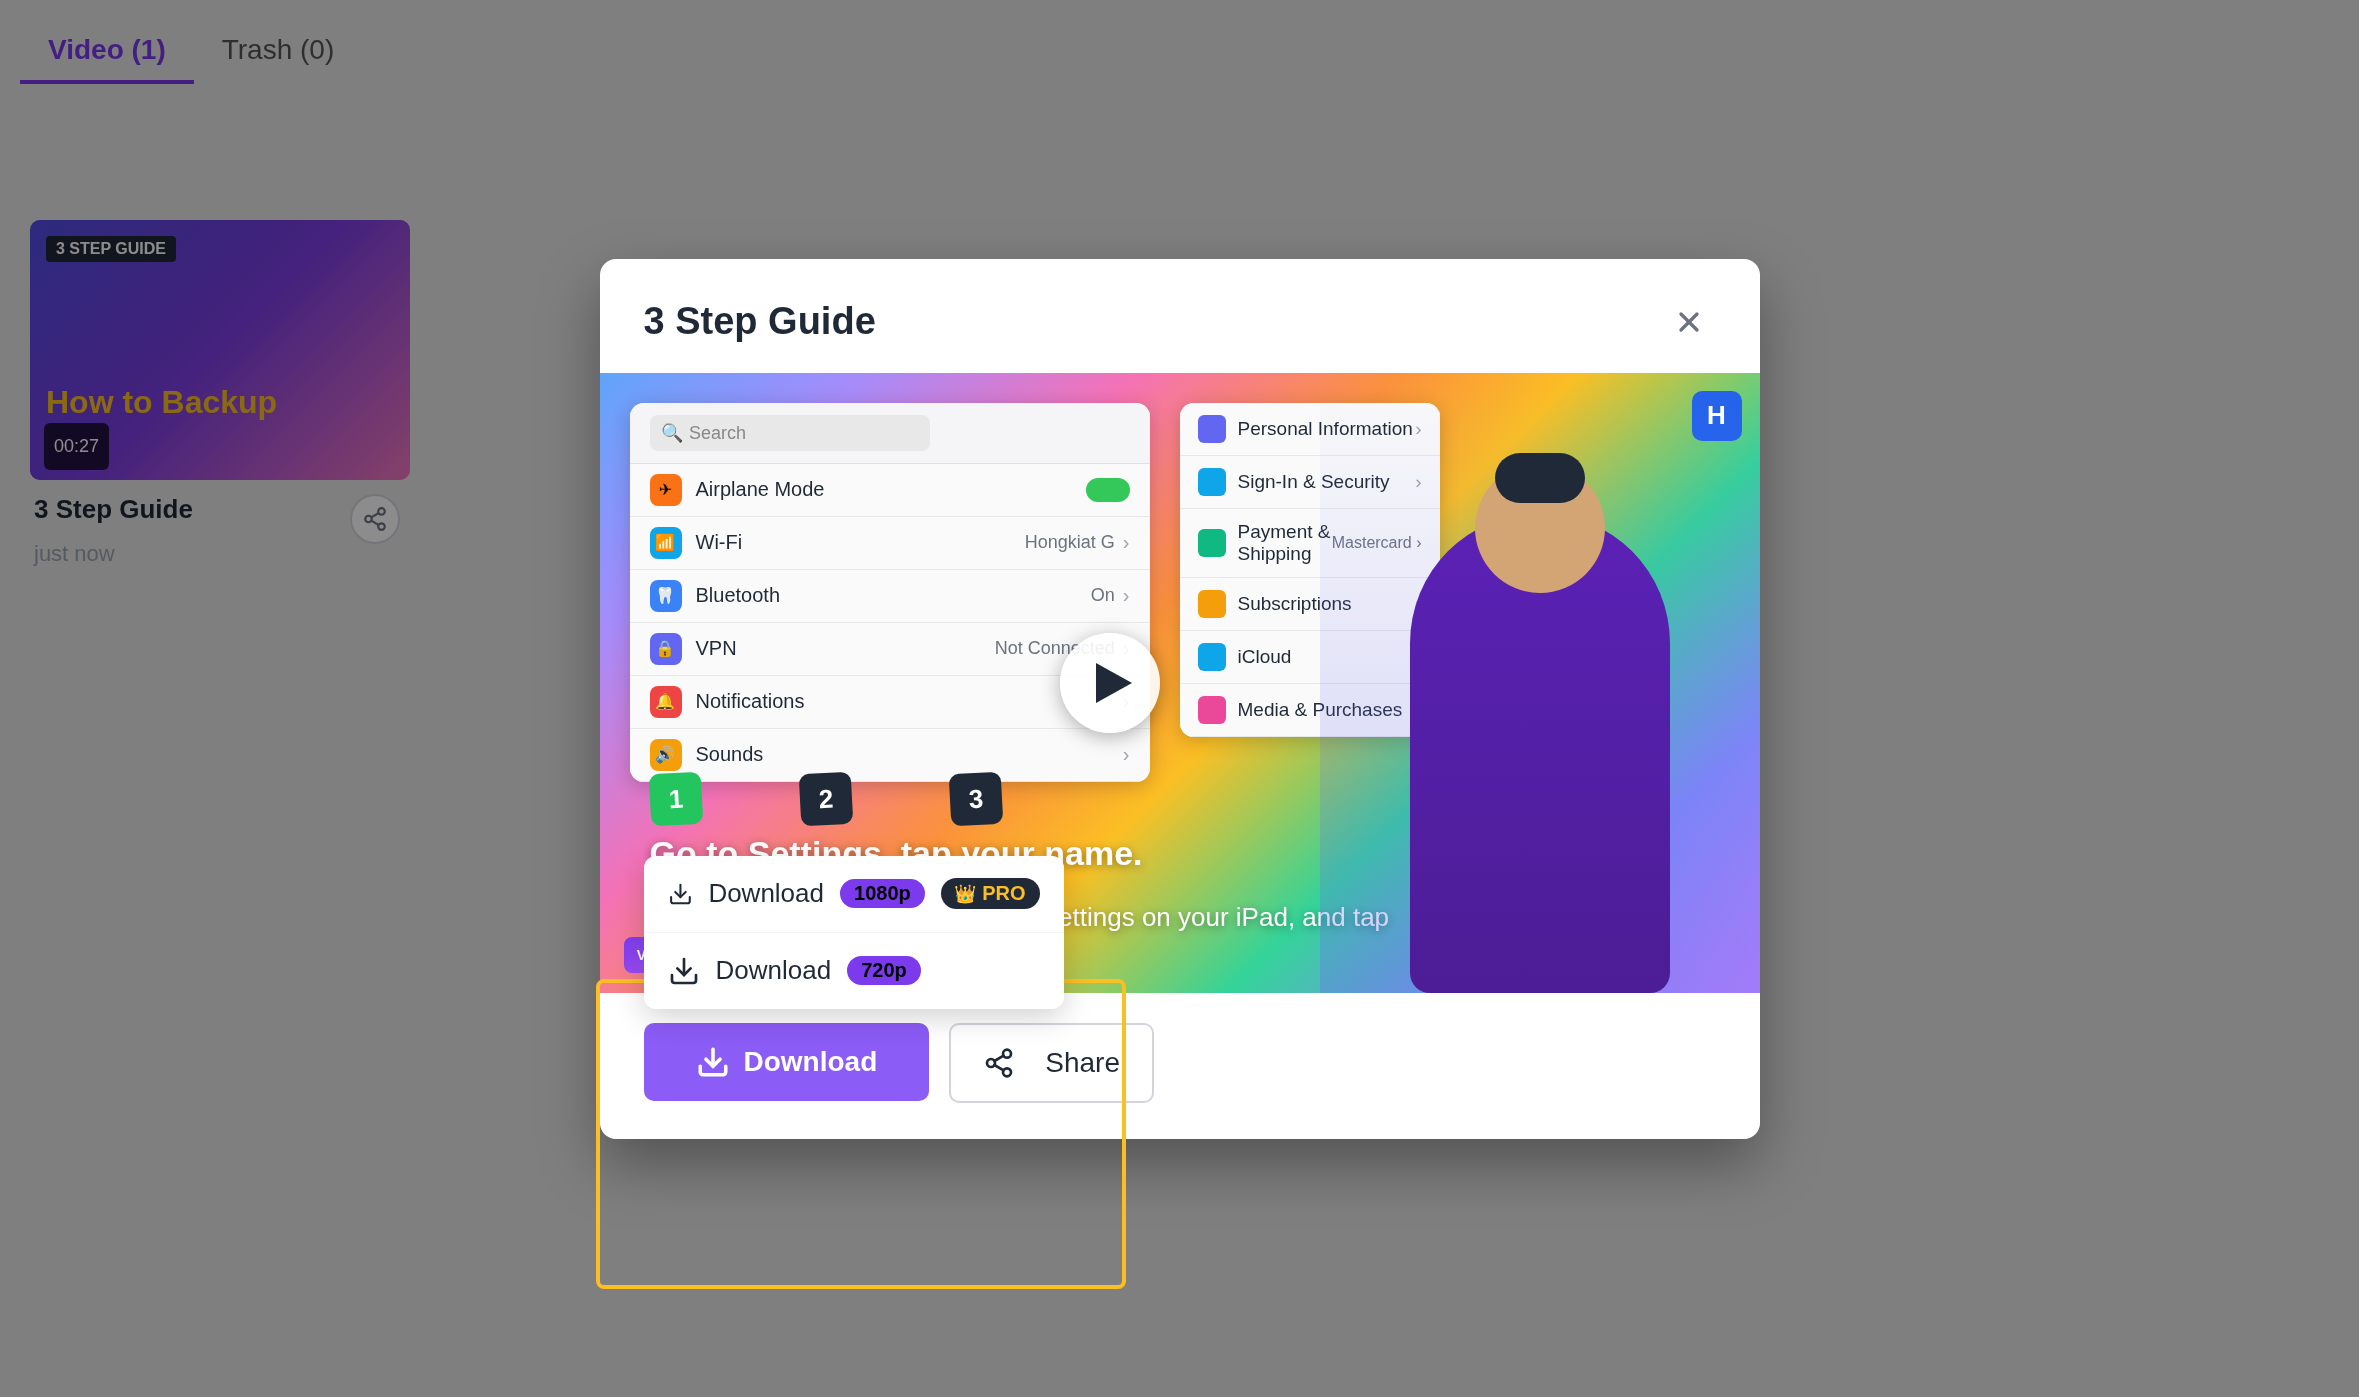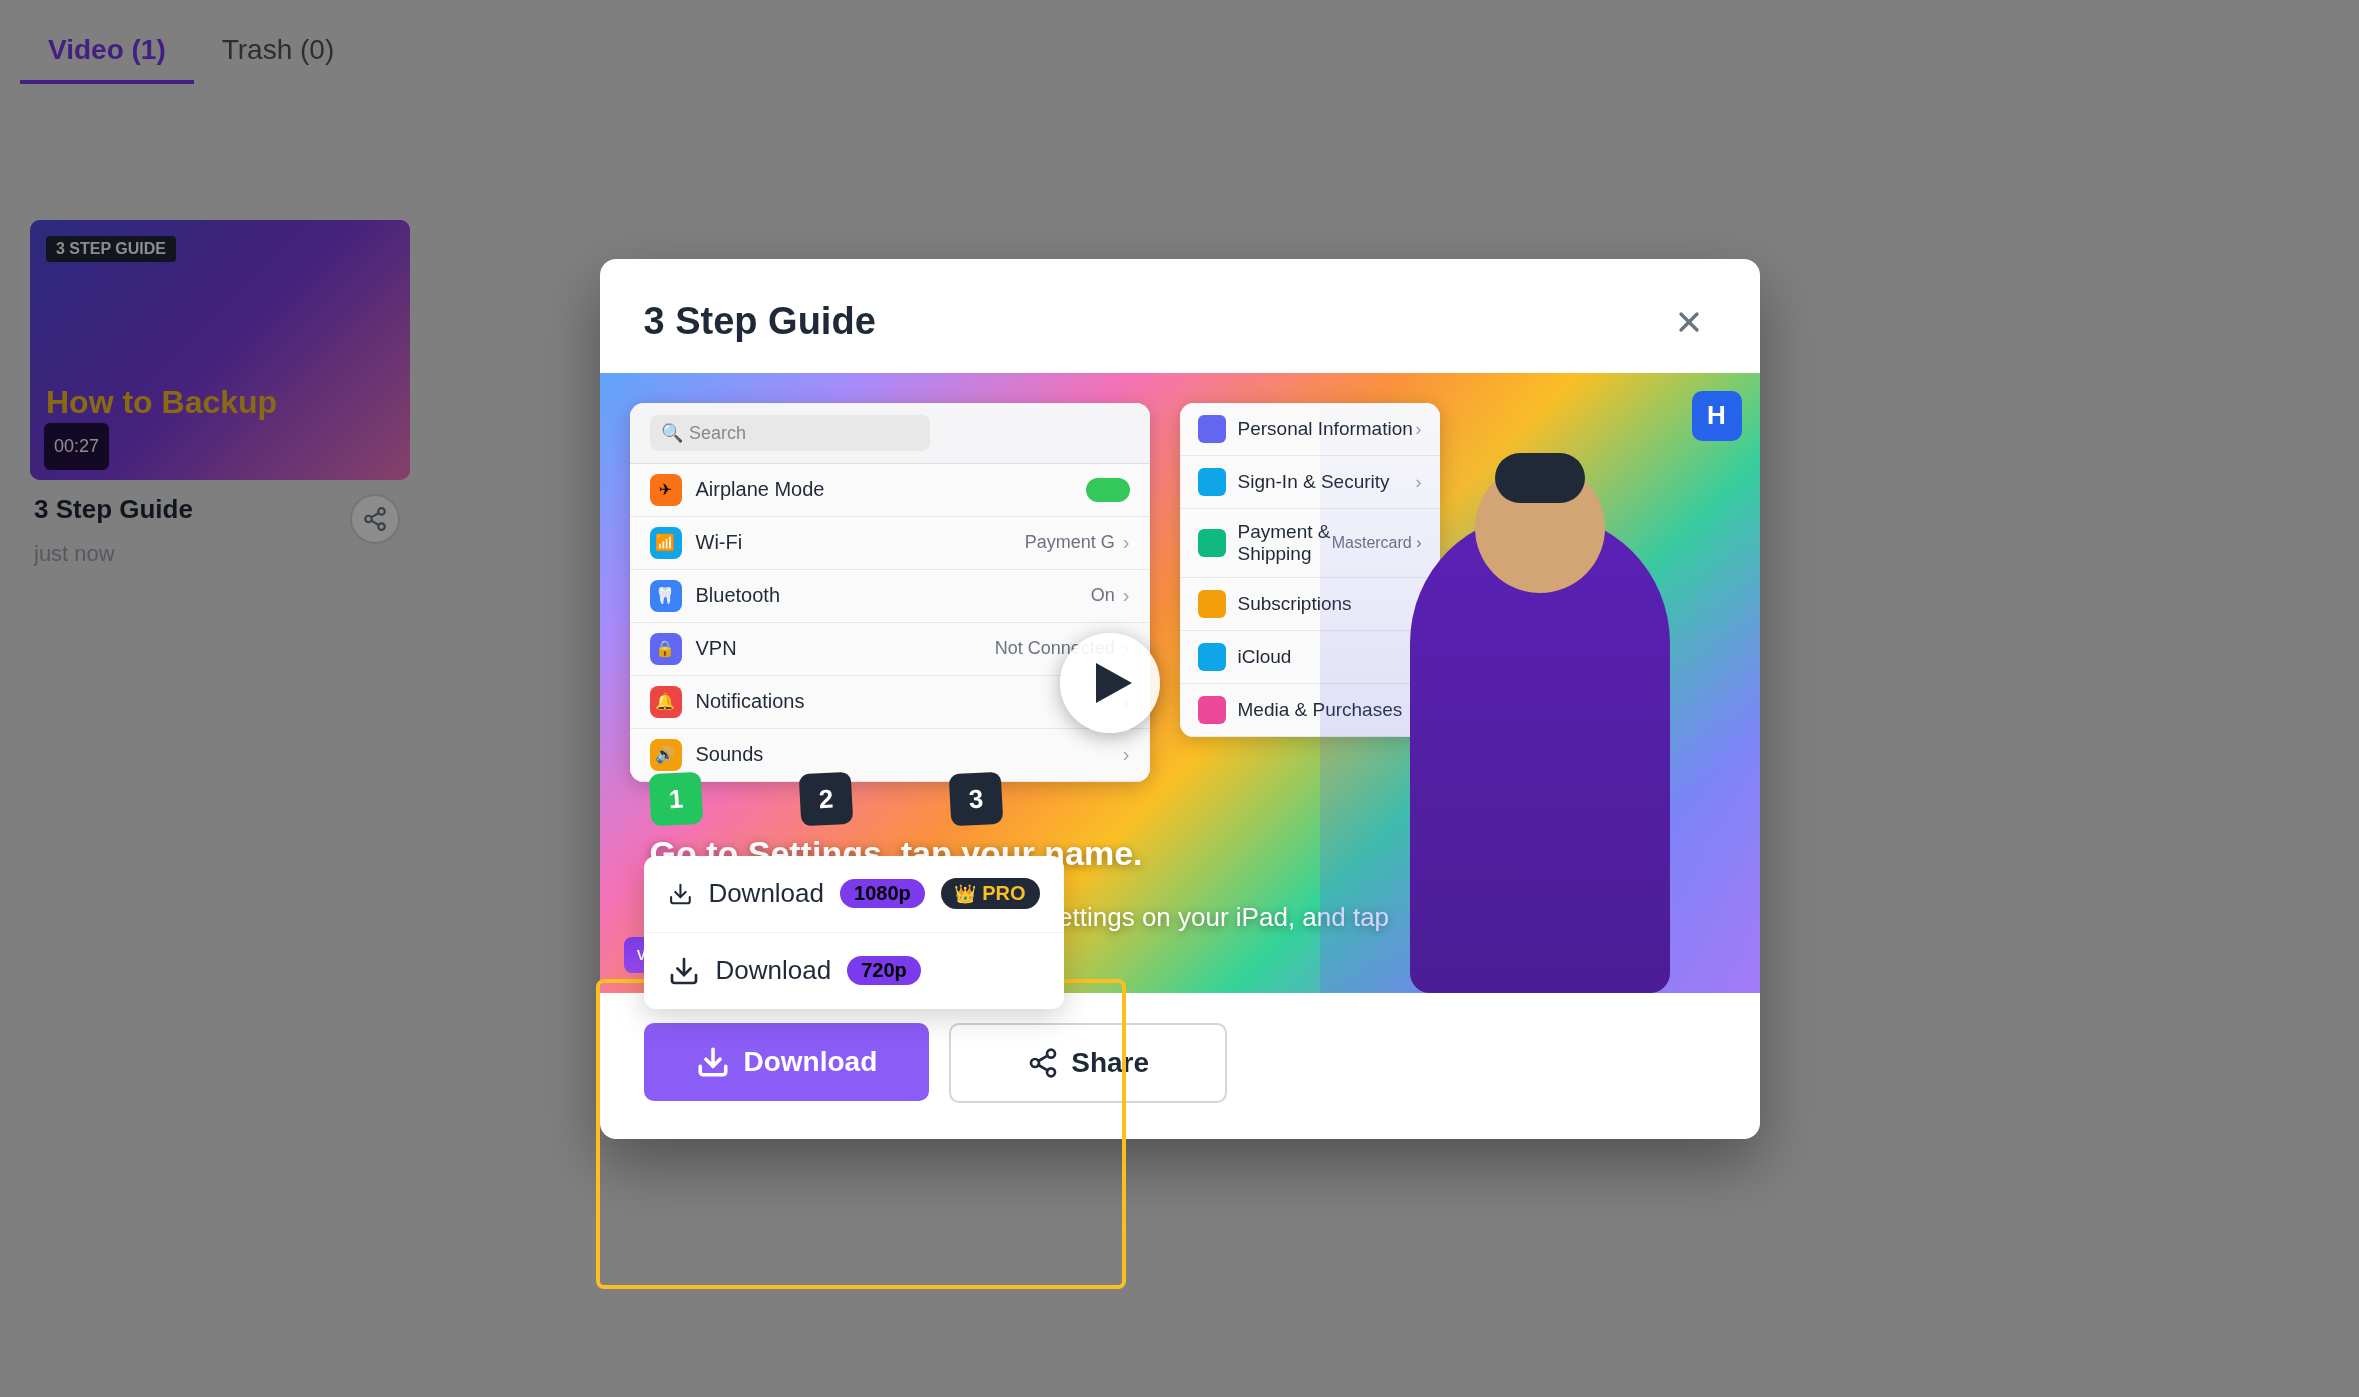--- a/index.html
+++ b/index.html
@@ -418,27 +418,27 @@
       align-items: center;
       gap: 14px;
       white-space: nowrap;
     }
 
     .btn-share {
       background: #fff;
       color: #1f2937;
       border: 2px solid #d1d5db;
       border-radius: 10px;
-      padding: 22px 76px;
+      padding: 22px 32px;
       font-size: 28px;
-      font-weight: 700;
+      font-weight: 400;
       cursor: pointer;
       display: flex;
       align-items: center;
-      gap: 12px;
+      gap: 30px;
       white-space: nowrap;
     }
 
     
     .download-dropdown {
       position: absolute;
       bottom: 130px;
       left: 44px;
       background: #fff;
       border-radius: 12px;
@@ -548,21 +548,21 @@
           <div class="settings-search-bar">🔍 Search</div>
         </div>
         <div class="settings-row">
           <div class="settings-row-icon" style="background:#f97316;">✈</div>
           <span class="settings-row-label">Airplane Mode</span>
           <div style="width:44px;height:24px;background:#34c759;border-radius:12px;"></div>
         </div>
         <div class="settings-row">
           <div class="settings-row-icon" style="background:#0ea5e9;">📶</div>
           <span class="settings-row-label">Wi-Fi</span>
-          <span class="settings-row-value">Payment G</span>
+          <span class="settings-row-value">Hongkiat G</span>
           <span class="settings-row-arrow">›</span>
         </div>
         <div class="settings-row">
           <div class="settings-row-icon" style="background:#3b82f6;">🦷</div>
           <span class="settings-row-label">Bluetooth</span>
           <span class="settings-row-value">On</span>
           <span class="settings-row-arrow">›</span>
         </div>
         <div class="settings-row">
           <div class="settings-row-icon" style="background:#6366f1;">🔒</div>

